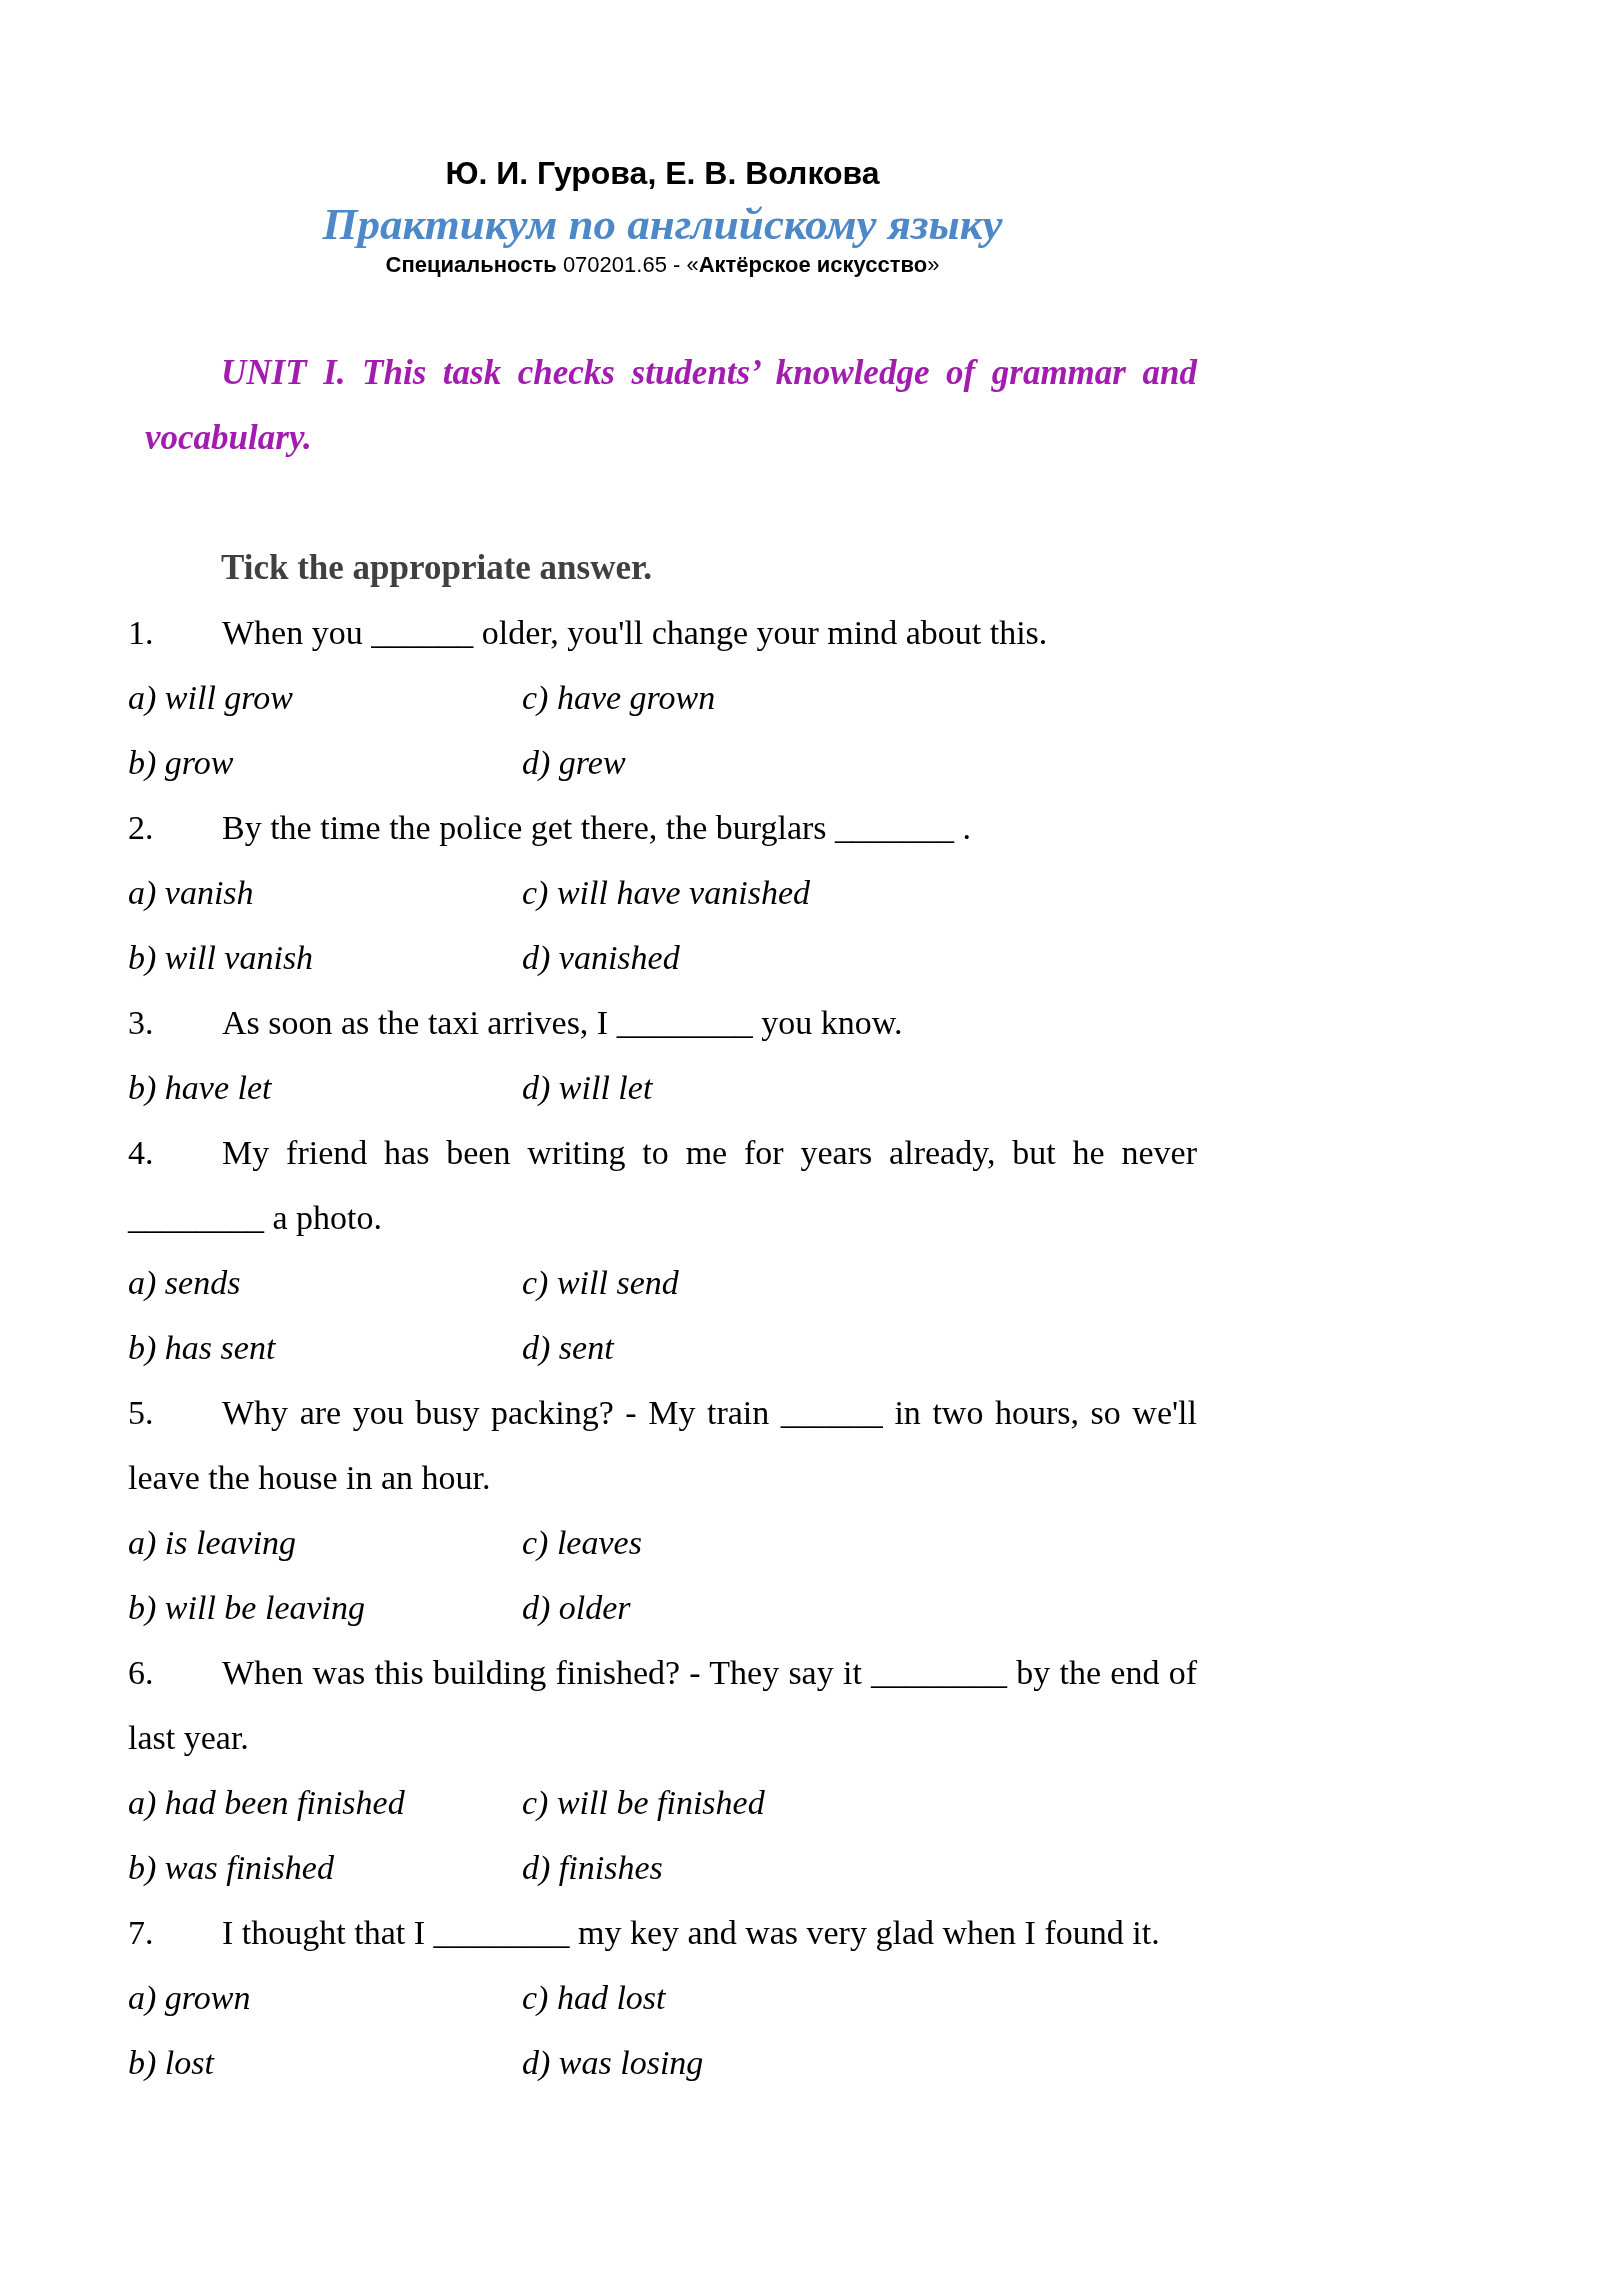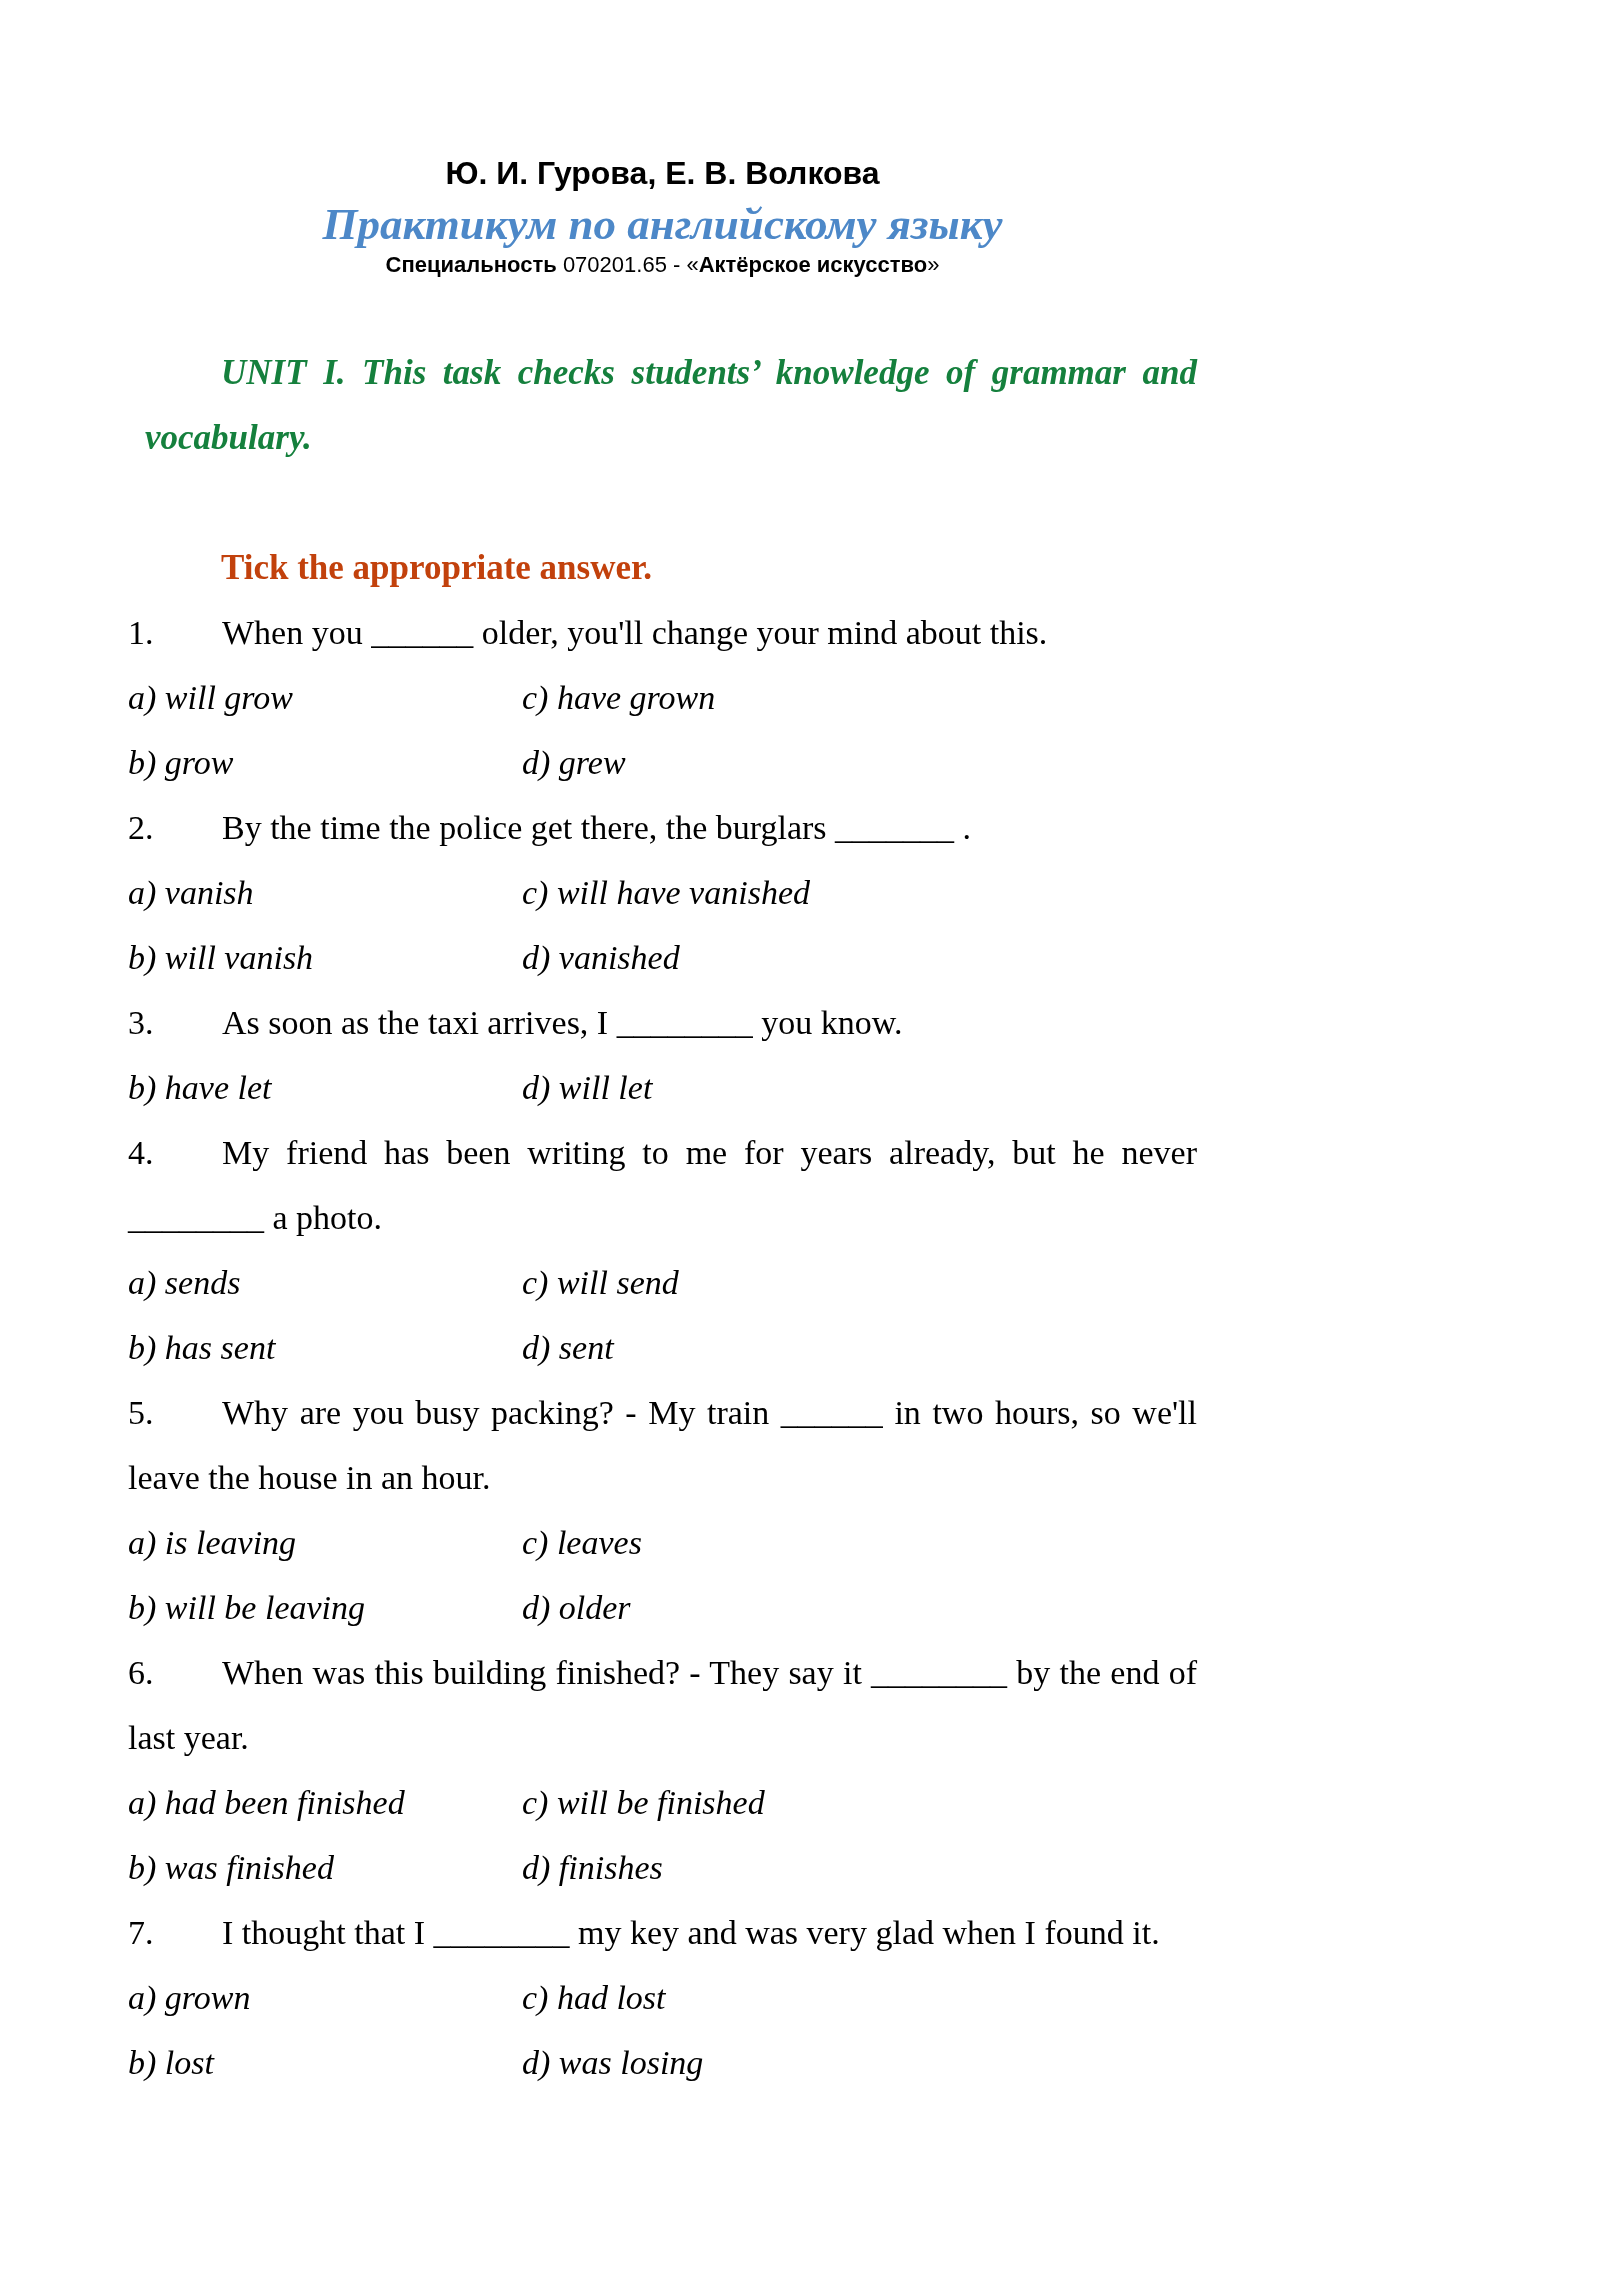--- a/index.html
+++ b/index.html
@@ -41,36 +41,36 @@
     text-align: center;
     font-family: "Liberation Sans", sans-serif;
     font-size: 22px;
     line-height: 26px;
     font-weight: 400;
   }
   .speciality .b { font-weight: 700; }
 
   .unit-heading {
     margin-top: 62px;
-    color: #15803d;
+    color: #a21caf;
     font-weight: 700;
     font-style: italic;
     font-size: 35px;
     line-height: 65px;
   }
   .unit-line1 {
     text-align: justify;
     text-align-last: justify;
     text-indent: 93px;
   }
   .unit-line2 { text-align: left; margin-left: 17px; }
 
   .instruction {
     margin-top: 65px;
-    color: #c2410c;
+    color: #404040;
     font-weight: 700;
     font-size: 35px;
     line-height: 65px;
     text-indent: 93px;
   }
 
   .question { margin: 0; }
   .q-text {
     line-height: 65px;
     text-align: justify;

